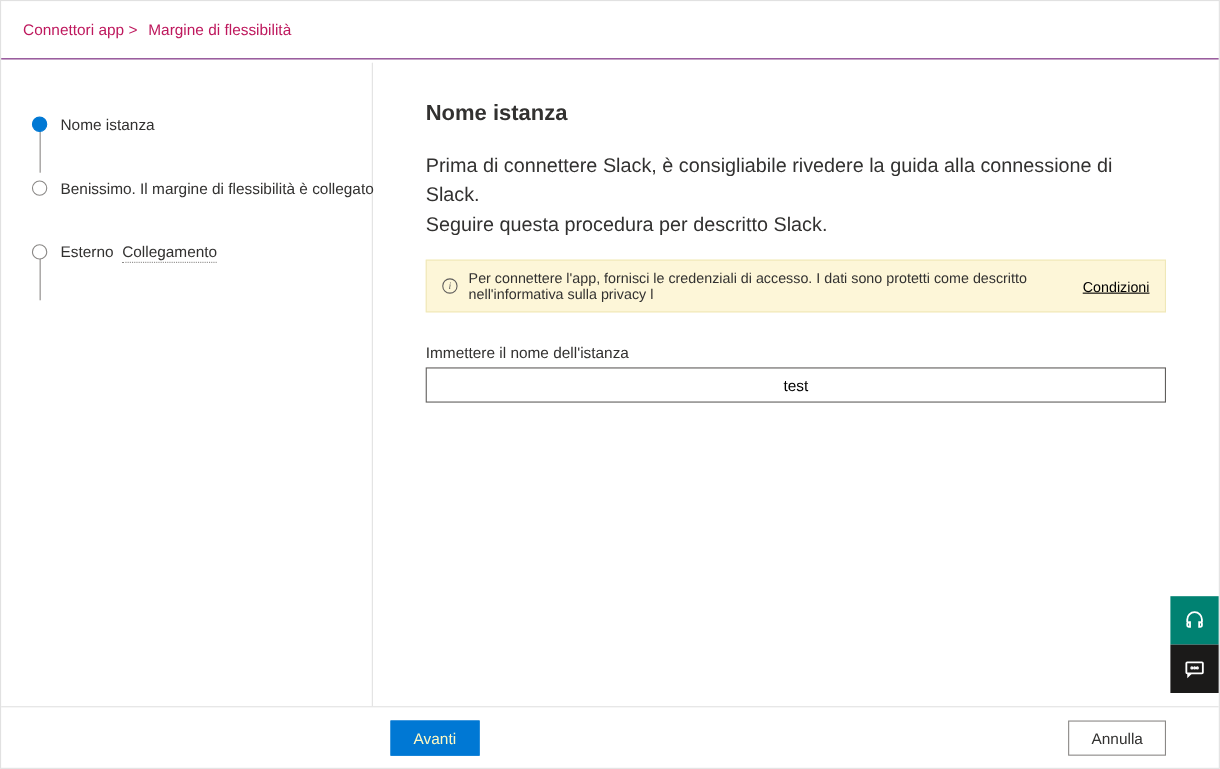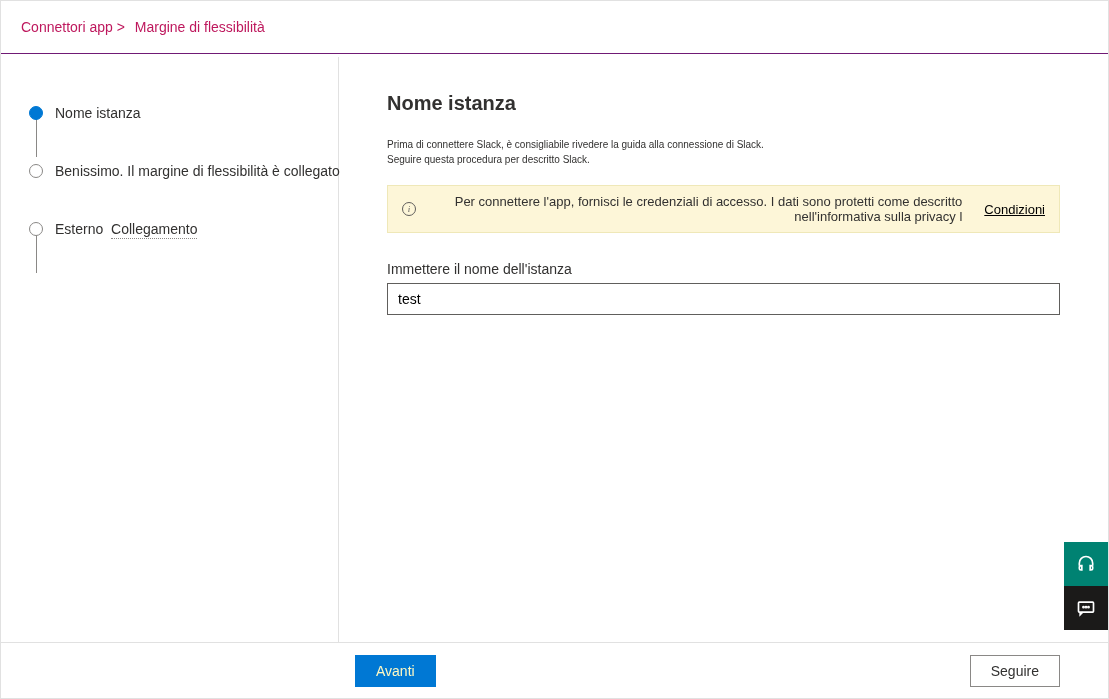--- a/index.html
+++ b/index.html
@@ -76,21 +76,21 @@
       flex: 1;
       padding: 35px 48px 20px 48px;
       overflow: auto;
     }
     .page-title {
       font-size: 20px;
       font-weight: 600;
       margin-bottom: 22px;
     }
     .description {
-      font-size: 10px;
+      font-size: 18px;
       line-height: 1.5;
       margin-bottom: 18px;
     }
     .info-box {
       background: #fdf6d8;
       border: 1px solid #efe8b8;
       padding: 8px 14px;
       display: flex;
       align-items: center;
       gap: 10px;
@@ -104,40 +104,41 @@
       border-radius: 50%;
       display: flex;
       align-items: center;
       justify-content: center;
       font-size: 9px;
       color: #605e5c;
       flex-shrink: 0;
       font-style: italic;
       font-family: Georgia, serif;
     }
-    .info-text { flex: 1; color: #323130; text-align: right; }
+    .info-text { flex: 1; color: #323130; }
     .info-link {
       color: #000000;
       text-decoration: underline;
       cursor: pointer;
       margin-left: 12px;
     }
     .field-label {
       font-size: 14px;
       margin-bottom: 6px;
       display: block;
       margin-top: 28px;
     }
     .text-input {
       width: 100%;
       padding: 7px 10px;
       border: 1px solid #605e5c;
       font-size: 14px;
       font-family: inherit;
       outline: none;
+      text-align: center;
     }
     .footer {
       position: absolute;
       bottom: 0;
       left: 0;
       right: 0;
       height: 56px;
       border-top: 1px solid #e1e1e1;
       display: flex;
       align-items: center;
@@ -244,14 +245,14 @@
       <path d="M8 17l-3 3v-3"></path>
       <circle cx="9" cy="11" r="0.7" fill="currentColor"></circle>
       <circle cx="12" cy="11" r="0.7" fill="currentColor"></circle>
       <circle cx="15" cy="11" r="0.7" fill="currentColor"></circle>
     </svg>
   </div>
 </div>
 
 <div class="footer">
   <button class="btn btn-primary">Avanti</button>
-  <button class="btn btn-secondary">Seguire</button>
+  <button class="btn btn-secondary">Annulla</button>
 </div>
 
 </body></html>

